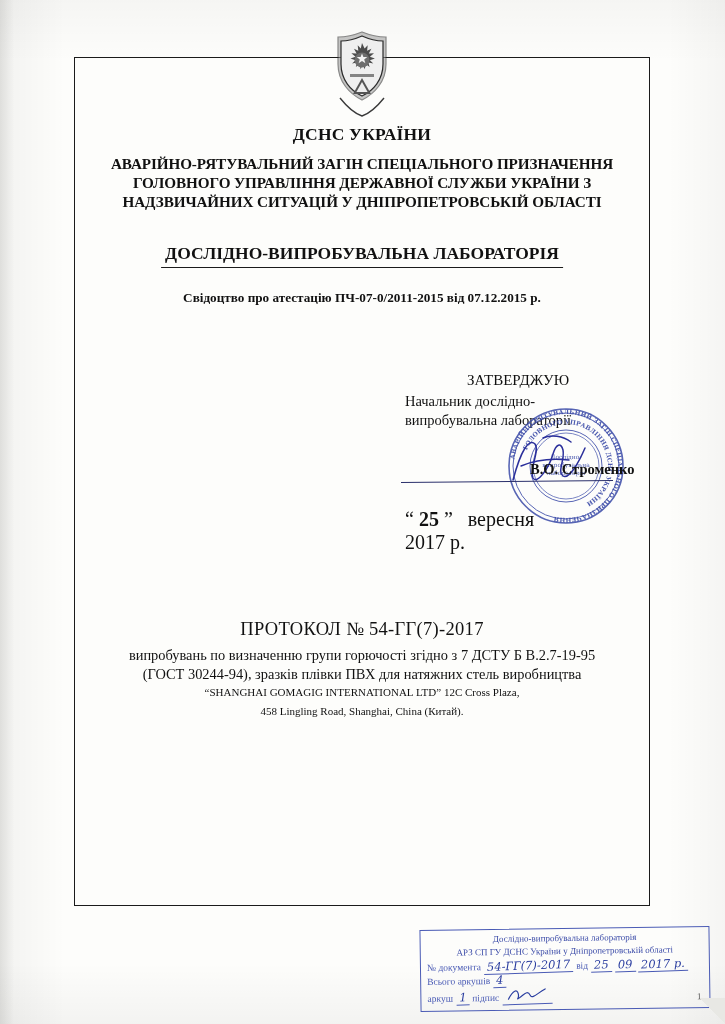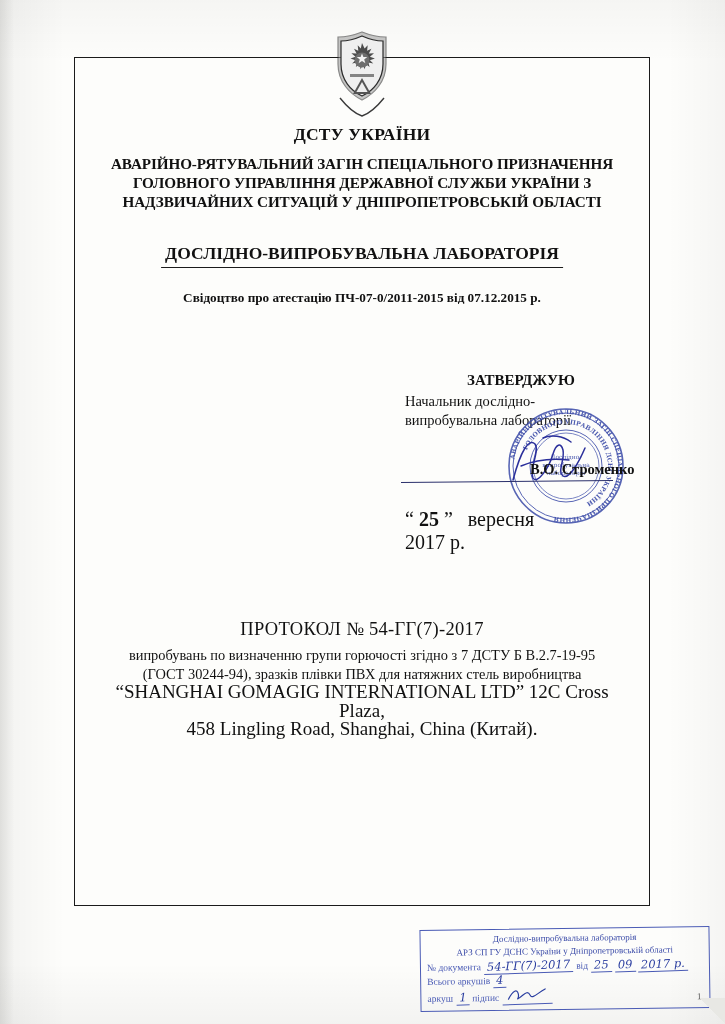--- a/index.html
+++ b/index.html
@@ -100,21 +100,21 @@
   
   .approve {
     position: absolute;
     left: 330px;
     top: 313px;
     width: 230px;
     font-size: 14.5px;
     line-height: 19px;
   }
   .approve .ttl {
-    font-weight: bold;
+    font-weight: normal;
     font-size: 15px;
     margin-left: 62px;
     margin-bottom: 2px;
   }
   .approve .pos {
     font-size: 14.5px;
   }
   .sign-line {
     position: absolute;
     left: 326px;
@@ -176,21 +176,21 @@
     font-size: 18.5px;
     letter-spacing: 0.3px;
   }
   .protocol .body {
     font-size: 14.4px;
     line-height: 18.5px;
     margin-top: 6px;
     padding: 0 26px;
   }
   .protocol .body .en {
-    font-size: 19px;
+    font-size: 11px;
   }
 
   .city {
     position: absolute;
     left: 0;
     right: 0;
     bottom: 22px;
     text-align: center;
     font-weight: bold;
     font-size: 13.6px;
@@ -273,21 +273,21 @@
           <g fill="#3a3a3a">
             <path d="M24 44 h24 v3 h-24z" opacity="0.6"></path>
             <path d="M36 48 l9 16 h-18z" fill="#555"></path>
             <path d="M36 52 l5.6 10 h-11.2z" fill="#ededed"></path>
           </g>
           <path d="M14 68 C22 78, 30 84, 36 86 C42 84, 50 78, 58 68" stroke="#3a3a3a" stroke-width="1.4" fill="none"></path>
         </svg>
       </div>
 
       <div class="hdr">
-        <div class="l1">ДСТУ УКРАЇНИ</div>
+        <div class="l1">ДСНС УКРАЇНИ</div>
         <div class="l2">
           <div>АВАРІЙНО-РЯТУВАЛЬНИЙ ЗАГІН СПЕЦІАЛЬНОГО ПРИЗНАЧЕННЯ</div>
           <div>ГОЛОВНОГО УПРАВЛІННЯ ДЕРЖАВНОЇ СЛУЖБИ УКРАЇНИ З</div>
           <div>НАДЗВИЧАЙНИХ СИТУАЦІЙ У ДНІПРОПЕТРОВСЬКІЙ ОБЛАСТІ</div>
         </div>
       </div>
 
       <div class="lab-title">ДОСЛІДНО-ВИПРОБУВАЛЬНА ЛАБОРАТОРІЯ</div>
       <div class="cert">Свідоцтво про атестацію ПЧ-07-0/2011-2015 від 07.12.2015 р.</div>
 

